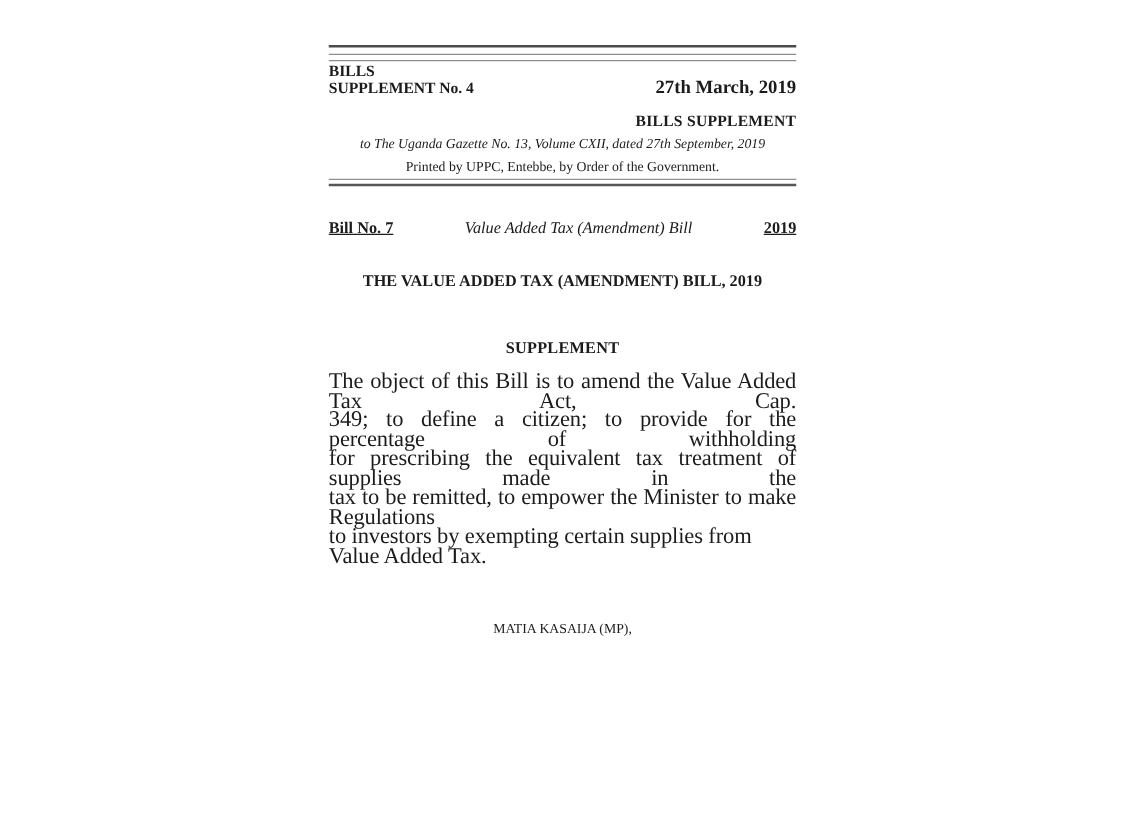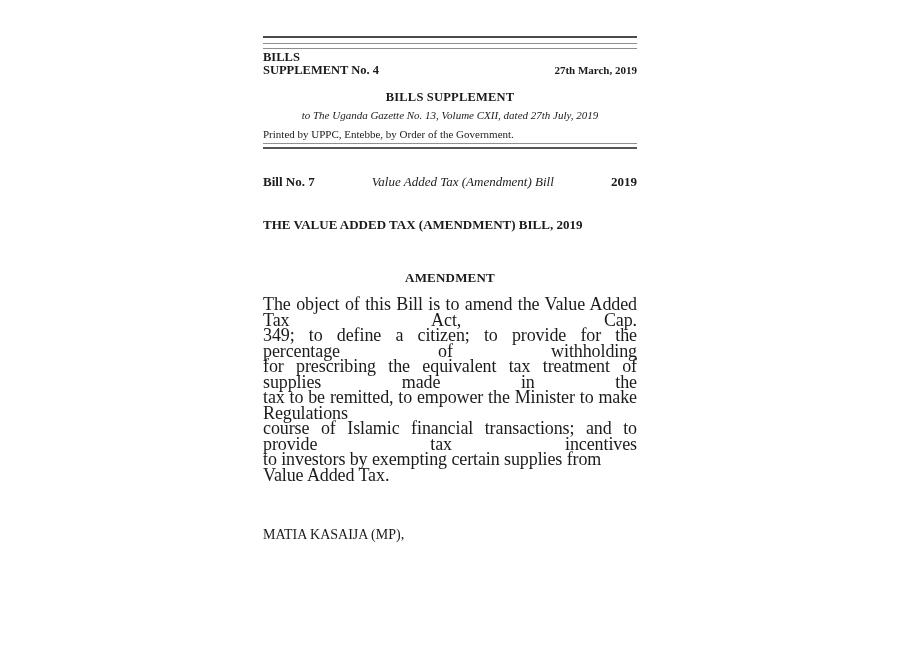--- a/index.html
+++ b/index.html
@@ -19,77 +19,76 @@
     width: 374px;
     padding-top: 36px;
   }
   
   .rule-top { border-top: 2px solid #4b4b4b; margin-bottom: 5px; }
   .rule-top-double { height: 4px; border-top: 1px solid #8e8e8e; border-bottom: 1px solid #8e8e8e; }
   .rule-mid { height: 3px; border-top: 1px solid #919191; border-bottom: 2px solid #565656; margin-top: 3px; }
   
   .mast-row { display: flex; justify-content: space-between; align-items: flex-end; margin-top: 2px; }
   .mast-left { font-weight: bold; font-size: 12.5px; line-height: 13px; }
-  .mast-date { font-weight: bold; font-size: 11px; line-height: 13px; }
-  .supp-title { text-align: center; font-weight: bold; font-size: 12.5px; line-height: 12px; margin-top: 14px; letter-spacing: 0.2px; }
+  .mast-date { font-weight: bold; font-size: 15px; line-height: 13px; }
+  .supp-title { text-align: right; font-weight: bold; font-size: 12.5px; line-height: 12px; margin-top: 14px; letter-spacing: 0.2px; }
   .gazette { text-align: center; font-style: italic; font-size: 11px; line-height: 11px; margin-top: 7px; }
-  .printer { font-size: 11px; line-height: 11px; margin-top: 8px; }
+  .printer { text-align: center; font-size: 11px; line-height: 11px; margin-top: 8px; }
   
   .bill-row { display: flex; justify-content: space-between; align-items: baseline; margin-top: 10px; font-size: 13px; line-height: 14px; }
-  .bill-no, .bill-year { font-weight: bold; }
+  .bill-no, .bill-year { font-weight: bold; text-decoration: underline; }
   .bill-name { font-style: italic; flex: 1; text-align: center; margin-top: 16px; }
   
-  .doc-title { text-align: left; font-weight: bold; font-size: 13px; line-height: 13px; margin-top: 29px; }
+  .doc-title { text-align: center; font-weight: bold; font-size: 13px; line-height: 13px; margin-top: 29px; }
   .memo-head { text-align: center; font-weight: bold; font-size: 13px; line-height: 13px; margin-top: 40px; letter-spacing: 0.2px; }
   .memo { margin-top: 13px; font-size: 18px; line-height: 15.5px; letter-spacing: -0.1px; }
   .mline { text-align: justify; text-align-last: justify; }
   .mline.last { text-align: left; text-align-last: left; }
   
-  .sig { margin-top: 44px; text-align: left; font-size: 14px; line-height: 15px; }
+  .sig { margin-top: 44px; text-align: center; font-size: 11px; line-height: 15px; }
   .sig-title { font-style: italic; }
 </style>
 </head>
 <body>
 
 <div class="canvas">
   <div class="doc">
 
     <div class="rule-top"></div>
     <div class="rule-top-double"></div>
 
     <div class="mast-row">
       <div class="mast-left">
         <div>BILLS</div>
         <div>SUPPLEMENT No. 4</div>
       </div>
       <div class="mast-date">27th March, 2019</div>
     </div>
 
     <div class="supp-title">BILLS SUPPLEMENT</div>
-    <div class="gazette">to The Uganda Gazette No. 13, Volume CXII, dated 27th July, 2019</div>
+    <div class="gazette">to The Uganda Gazette No. 13, Volume CXII, dated 27th September, 2019</div>
     <div class="printer">Printed by UPPC, Entebbe, by Order of the Government.</div>
 
     <div class="rule-mid"></div>
 
     <div class="bill-row">
       <span class="bill-no">Bill No. 7</span>
       <span class="bill-name">Value Added Tax (Amendment) Bill</span>
       <span class="bill-year">2019</span>
     </div>
 
     <div class="doc-title">THE VALUE ADDED TAX (AMENDMENT) BILL, 2019</div>
 
-    <div class="memo-head">AMENDMENT</div>
+    <div class="memo-head">SUPPLEMENT</div>
 
     <div class="memo">
       <div class="mline">The object of this Bill is to amend the Value Added Tax Act, Cap.</div>
       <div class="mline">349; to define a citizen; to provide for the percentage of withholding</div>
       <div class="mline">for prescribing the equivalent tax treatment of supplies made in the</div>
       <div class="mline">tax to be remitted, to empower the Minister to make Regulations</div>
-      <div class="mline">course of Islamic financial transactions; and to provide tax incentives</div>
       <div class="mline last">to investors by exempting certain supplies from Value Added Tax.</div>
     </div>
 
     <div class="sig">
       <div class="sig-name">MATIA KASAIJA (MP),</div>
     </div>
 
   </div>
 </div>
 

